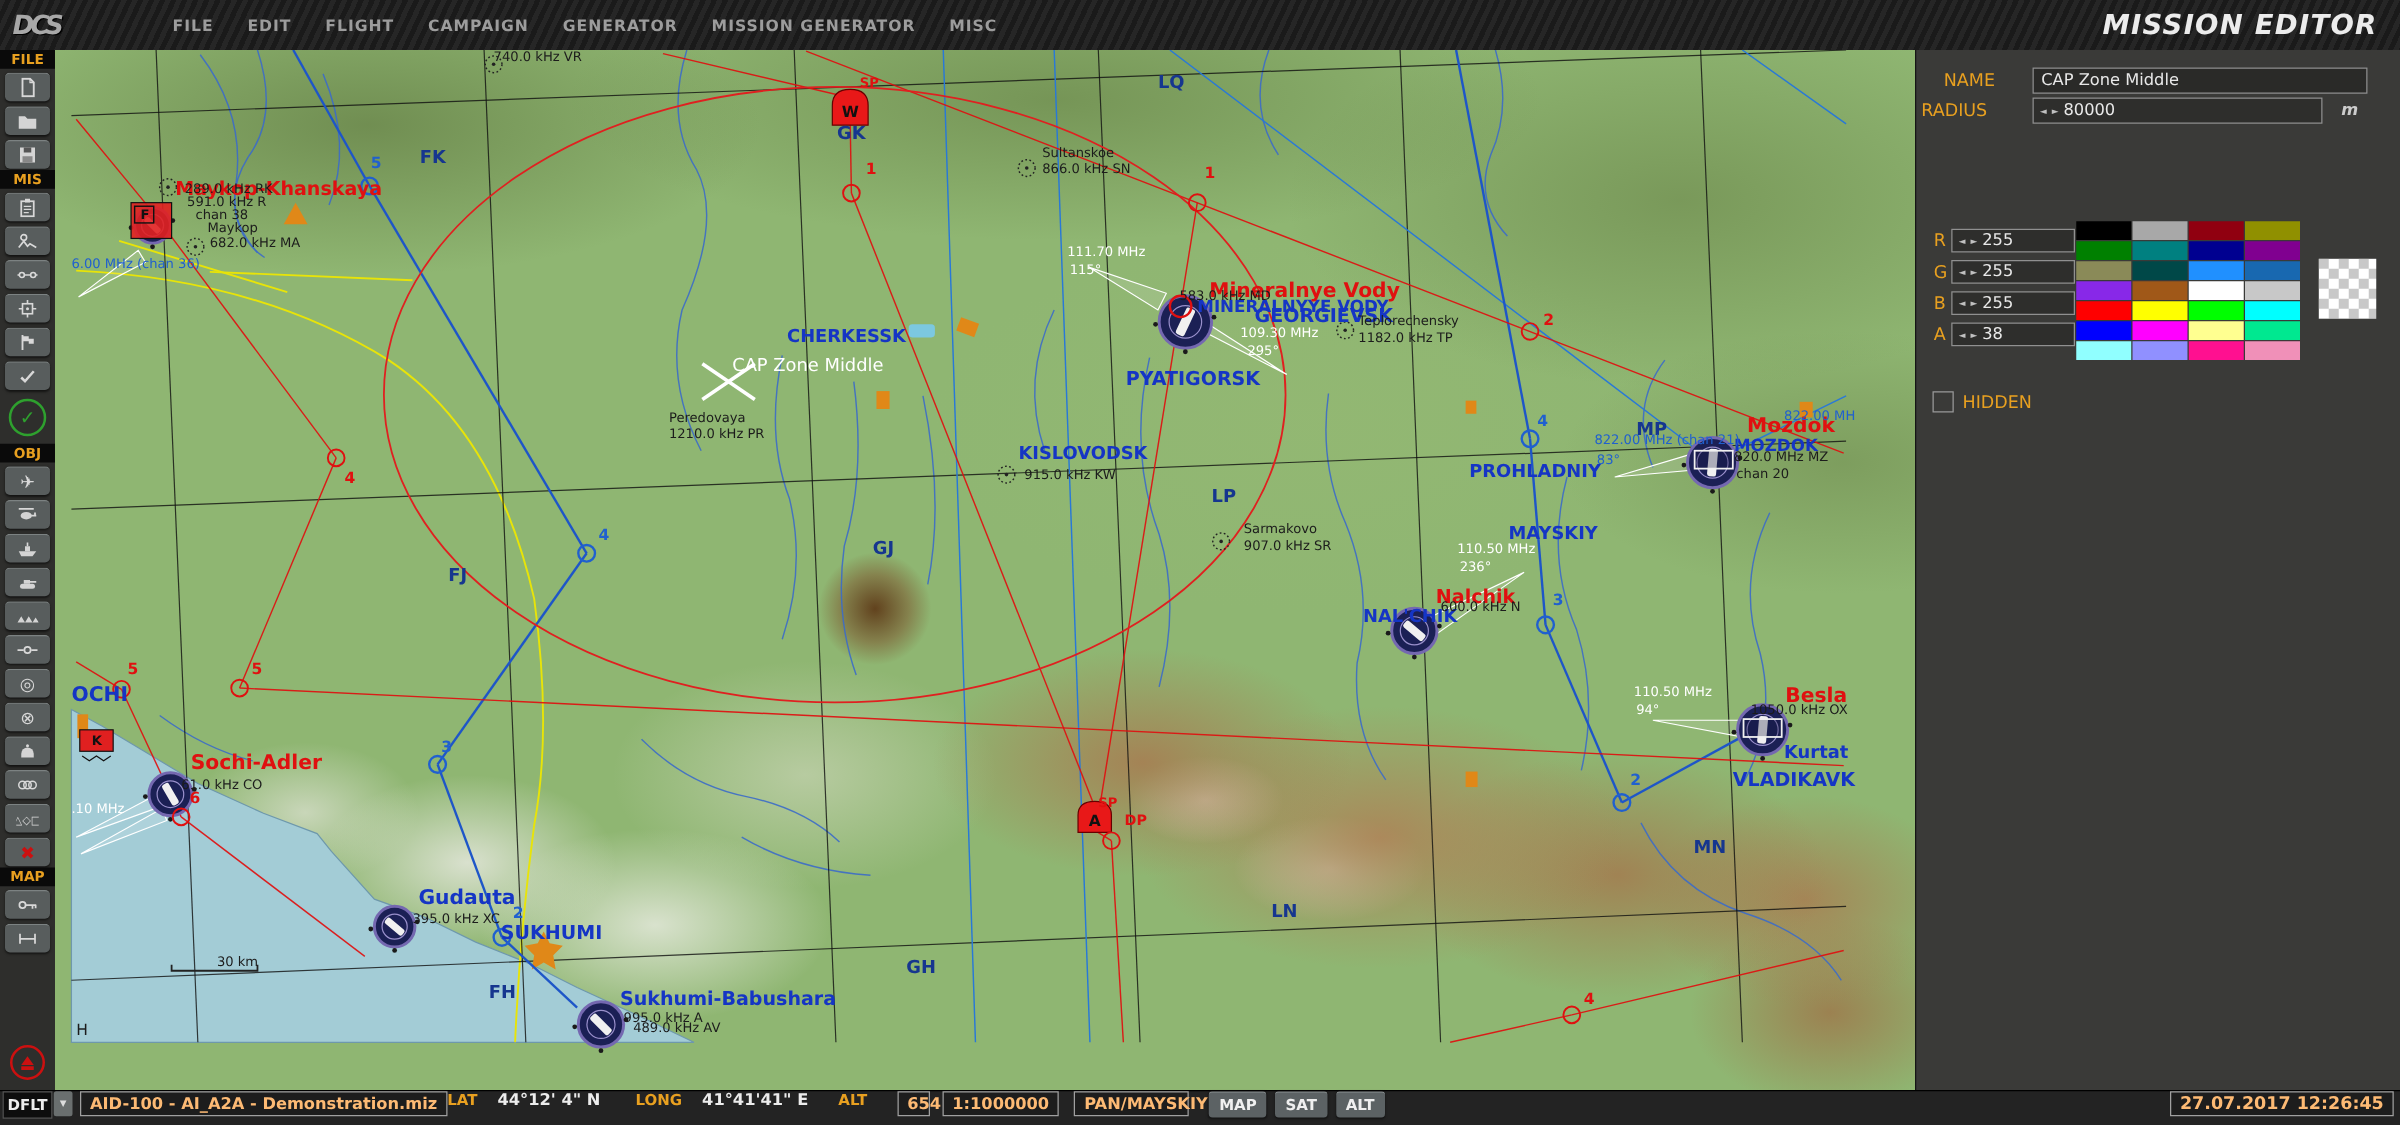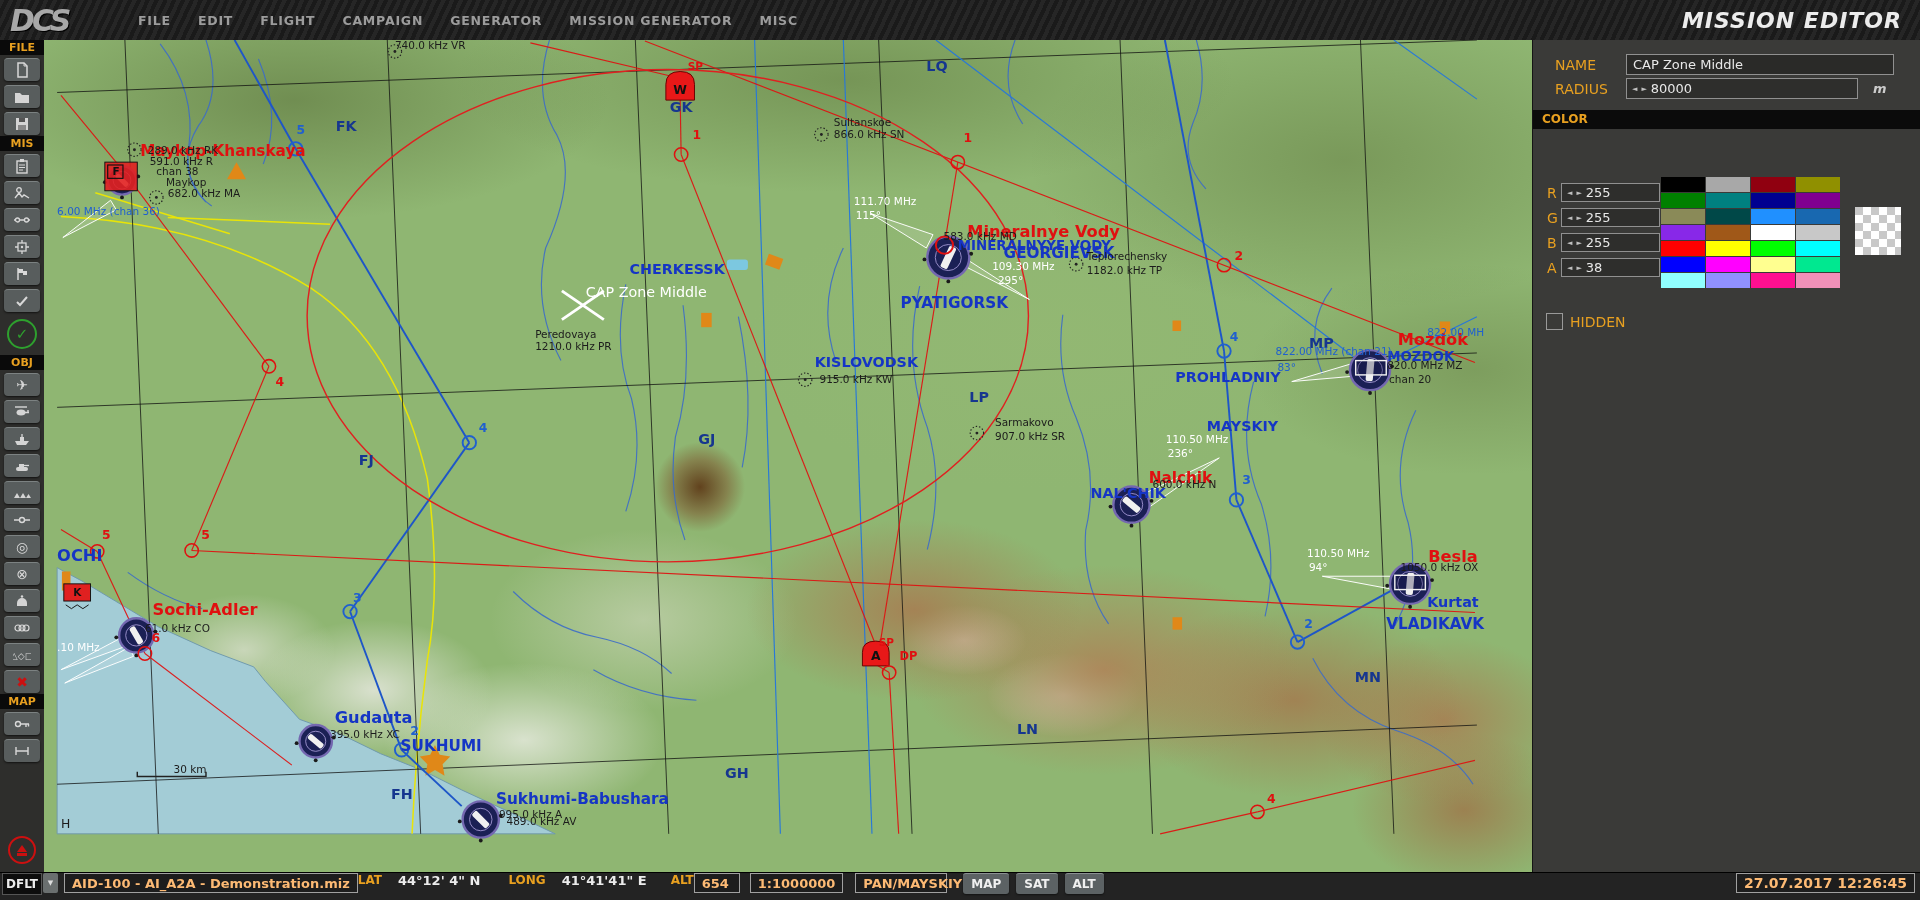--- a/index.html
+++ b/index.html
@@ -2,21 +2,21 @@
 <html><head>
 <meta charset="utf-8">
 <style>
   html,body{margin:0;padding:0;background:#111;}
   body{width:1920px;height:900px;position:relative;overflow:hidden;
        font-family:"DejaVu Sans",sans-serif;-webkit-font-smoothing:antialiased;}
   
   #menubar{position:absolute;left:0;top:0;width:1920px;height:40px;
     background:repeating-linear-gradient(115deg,#262626 0 4px,#1a1a1a 4px 8px);
     border-bottom:1px solid #000;display:flex;align-items:center;}
-  #logo{font-size:30px;font-weight:900;font-style:italic;color:#a8a8a8;
+  #logo{font-size:21px;font-weight:900;font-style:italic;color:#a8a8a8;
     letter-spacing:-3px;margin-left:10px;width:90px;text-shadow:1px 1px 0 #000;}
   #menu-items{display:flex;gap:27px;margin-left:38px;}
   .menu-item{color:#9c9c9c;font-weight:bold;font-size:12.5px;letter-spacing:.8px;cursor:default;}
   #editor-title{margin-left:auto;margin-right:18px;color:#ececec;font-weight:900;
     font-style:italic;font-size:22px;letter-spacing:1px;}
   
   #toolbar{position:absolute;left:0;top:40px;width:44px;height:832px;background:#2e2e2c;
     display:flex;flex-direction:column;align-items:center;}
   .tb-label{width:44px;height:15px;background:#0a0a0a;color:#e8a020;font-weight:bold;
     font-size:11px;text-align:center;line-height:15px;flex:0 0 auto;}
@@ -555,28 +555,27 @@
       <text x="507" y="855" font-size="11" class="d">995.0 kHz A</text>
       <text x="515" y="863" font-size="11" class="d">489.0 kHz AV</text>
       <text x="166" y="808" font-size="11" class="d">30 km</text>
       <text x="48" y="866" font-size="13" class="d">H</text>
     </svg>
 </div>
 
 <div id="panel">
   <div class="p-label" style="left:22px;top:17px">NAME</div>
   <input id="name-input" value="CAP Zone Middle" style="">
-  <div class="p-label" style="left:22px;top:41px">RADIUS</div>
+  <div class="p-label" style="left:4px;top:41px">RADIUS</div>
   <div class="spin" style="left:93px;top:38px;width:232px">
     <span class="arr">◄</span>
     <span class="arr">►</span>
     <span class="val">80000</span>
   </div>
   <div id="radius-unit">m</div>
-  <div id="color-header">COLOR</div>
   <div id="channels">
       <div class="p-label" style="left: 14px; top: 145px;">R</div>
       <div class="spin" style="left: 28px; top: 143px; width: 99px; height: 19px;">
         <span class="arr">◄</span>
         <span class="arr">►</span>
         <span class="val">255</span>
       </div>
       <div class="p-label" style="left: 14px; top: 170px;">G</div>
       <div class="spin" style="left: 28px; top: 168px; width: 99px; height: 19px;">
         <span class="arr">◄</span>
@@ -633,21 +632,21 @@
 
 <div id="statusbar">
   <div id="dflt">DFLT</div>
   <div id="dflt-dd">▼</div>
   <div class="sb-box" style="margin-left:6px">AID-100 - AI_A2A - Demonstration.miz</div>
   <span class="sb-label" style="">LAT</span>
   <span class="sb-val" style="margin-left:16px">44°12' 4" N</span>
   <span class="sb-label" style="margin-left:28px">LONG</span>
   <span class="sb-val" style="margin-left:16px">41°41'41" E</span>
   <span class="sb-label" style="margin-left:24px">ALT</span>
-  <div class="sb-box" style="margin-left:0;width:46px">654</div>
+  <div class="sb-box" style="margin-left:24px;width:26px">654</div>
   <div class="sb-box" style="margin-left:10px">1:1000000</div>
   <div class="sb-box" style="margin-left:12px;width:92px">PAN/MAYSKIY</div>
   <div class="sb-btn" style="margin-left:16px">MAP</div>
   <div class="sb-btn" style="margin-left:7px">SAT</div>
   <div class="sb-btn" style="margin-left:7px">ALT</div>
   <div style="flex:1"></div>
   <div class="sb-box" style="margin-right:5px;font-size:14px">27.07.2017 12:26:45</div>
 </div>
 
 </body></html>

